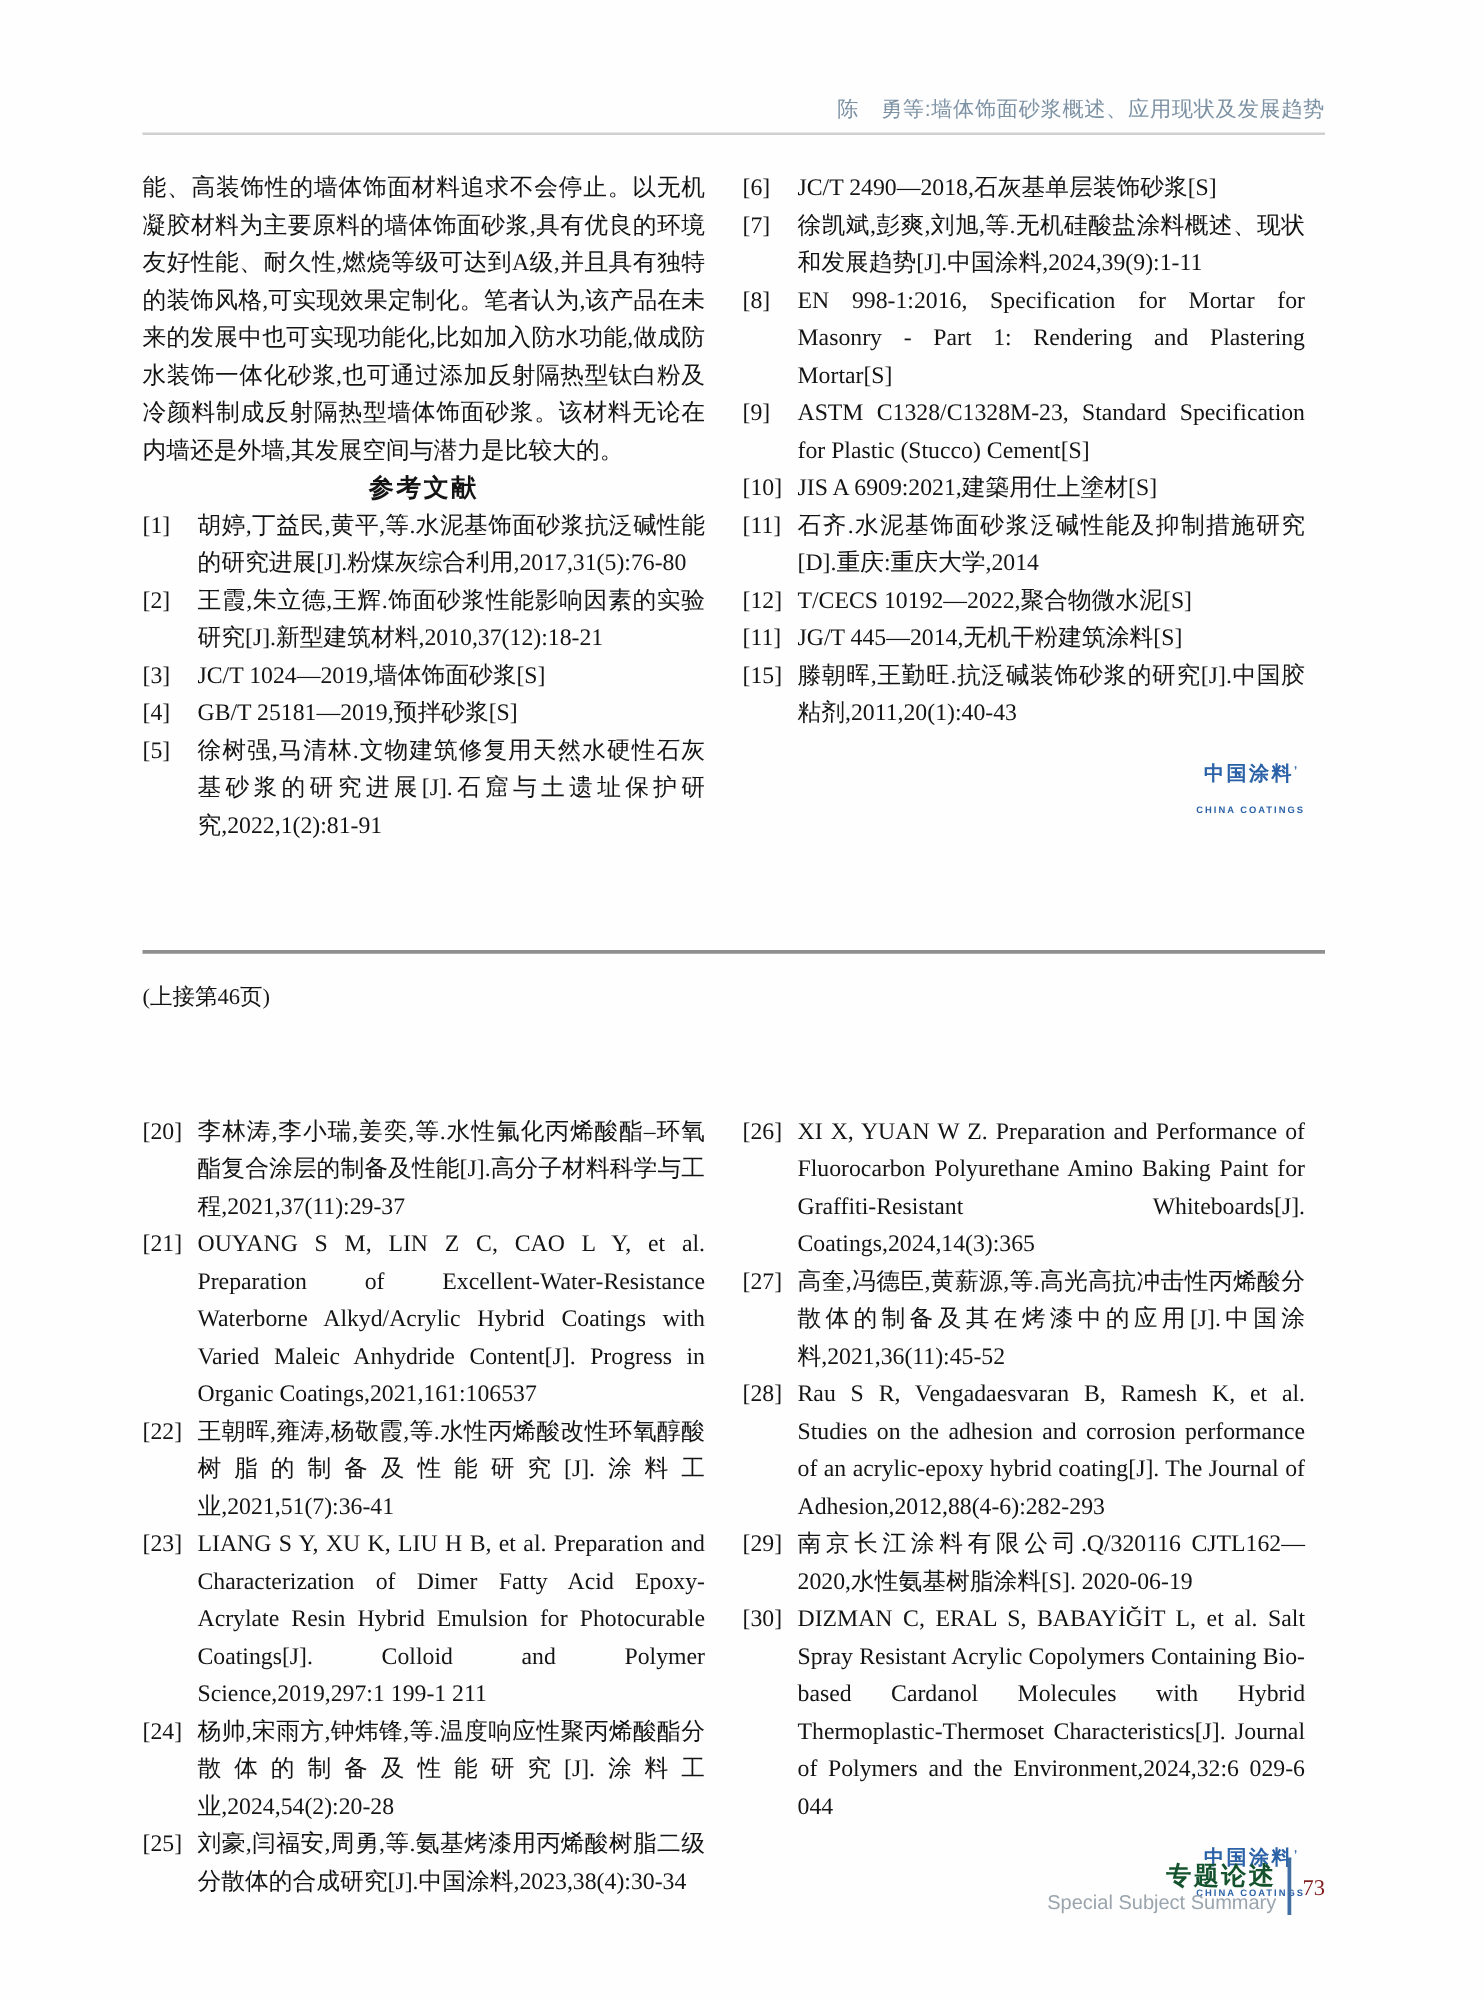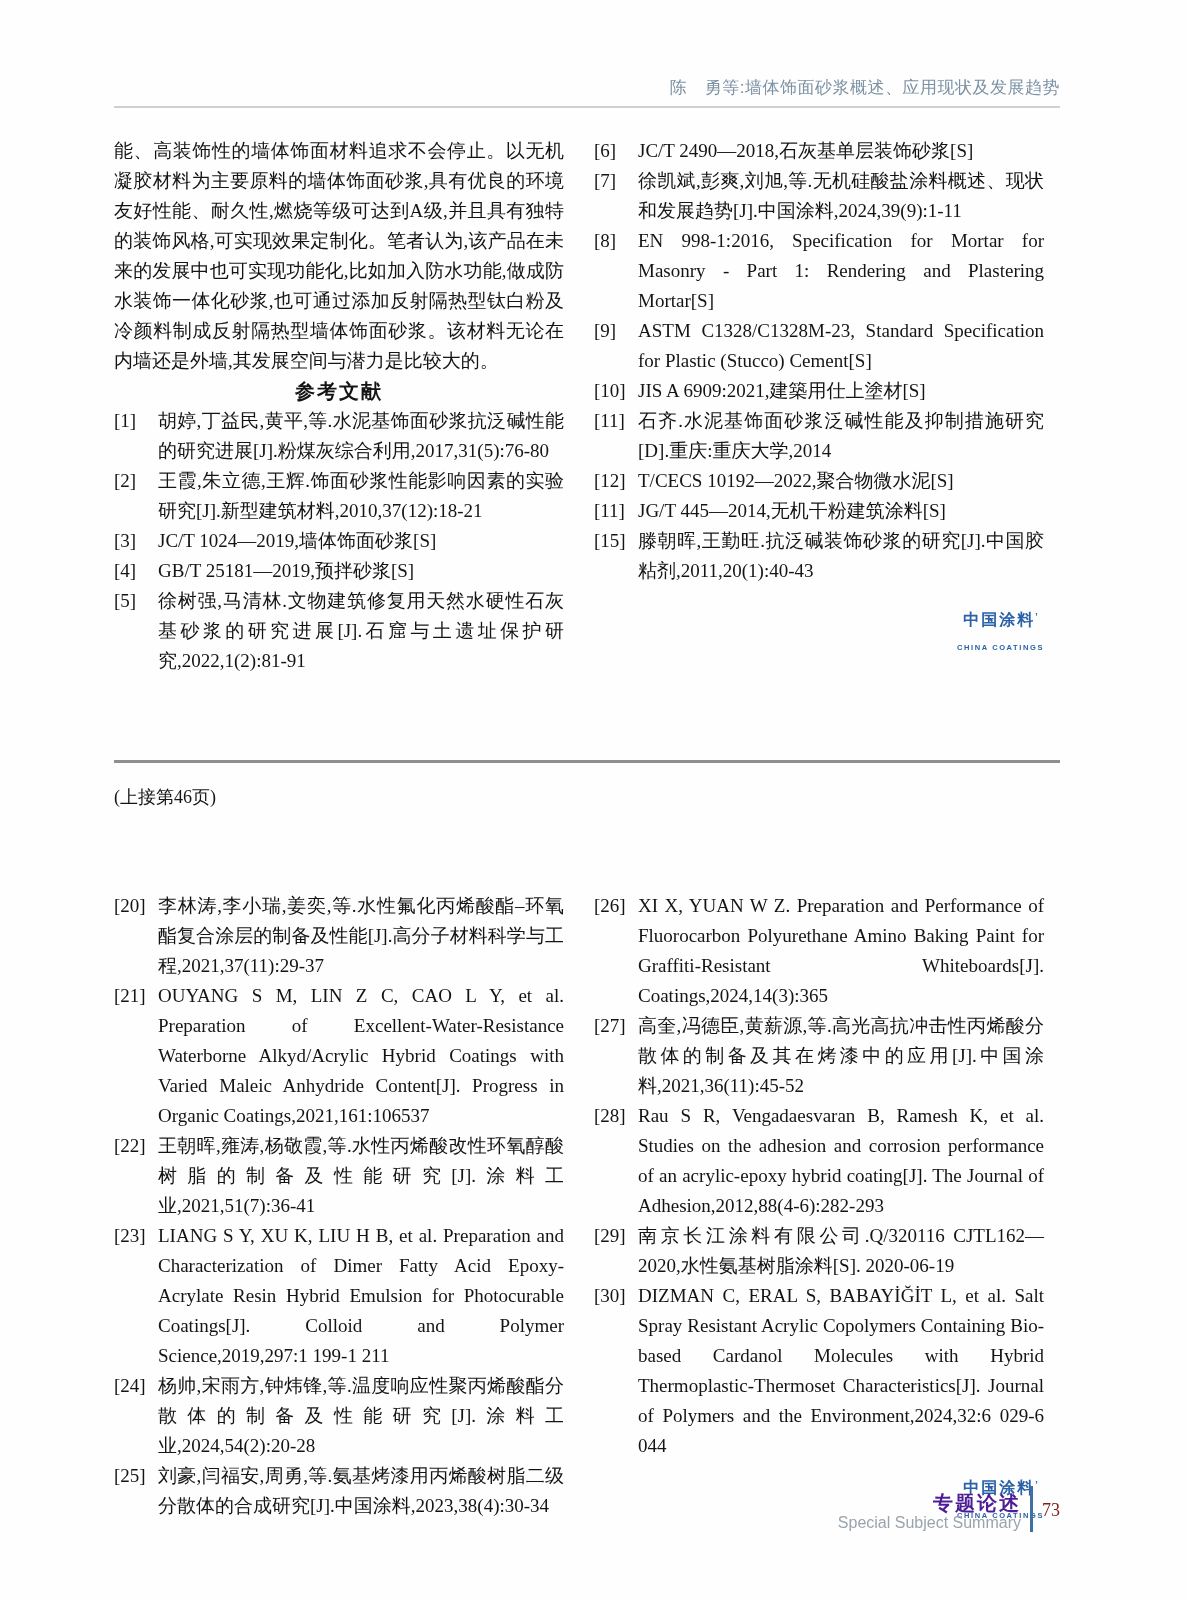--- a/index.html
+++ b/index.html
@@ -64,22 +64,22 @@
   .col-relative { position:relative; }
   .logo-abs { position:absolute; right:0; bottom:-6px; }
 
   
   .footer {
     position:absolute; right:127px; top:1486px;
     display:flex; align-items:flex-start;
   }
   .footer-left { text-align:right; margin-right:9px; padding-top:6px; }
   .footer-cn {
-    font-family:Liberation Serif, serif;
-    font-weight:bold; font-size:20px; letter-spacing:2px; color:#4c1d95; line-height:22px;
+    font-family:Liberation Mono, monospace;
+    font-weight:bold; font-size:20px; letter-spacing:2px; color:#14532d; line-height:22px;
   }
   .footer-en {
     font-family:"Liberation Sans","DejaVu Sans",sans-serif;
     font-size:16px; color:#9aa4ad; margin-top:3px; line-height:12px;
   }
   .footer-bar { width:3px; height:46px; background:#3f6fa3; margin-right:9px; }
   .footer-page {
     font-family:"Liberation Serif","DejaVu Serif",serif;
     font-size:18px; color:#7f1d1d; padding-top:14px;
   }

